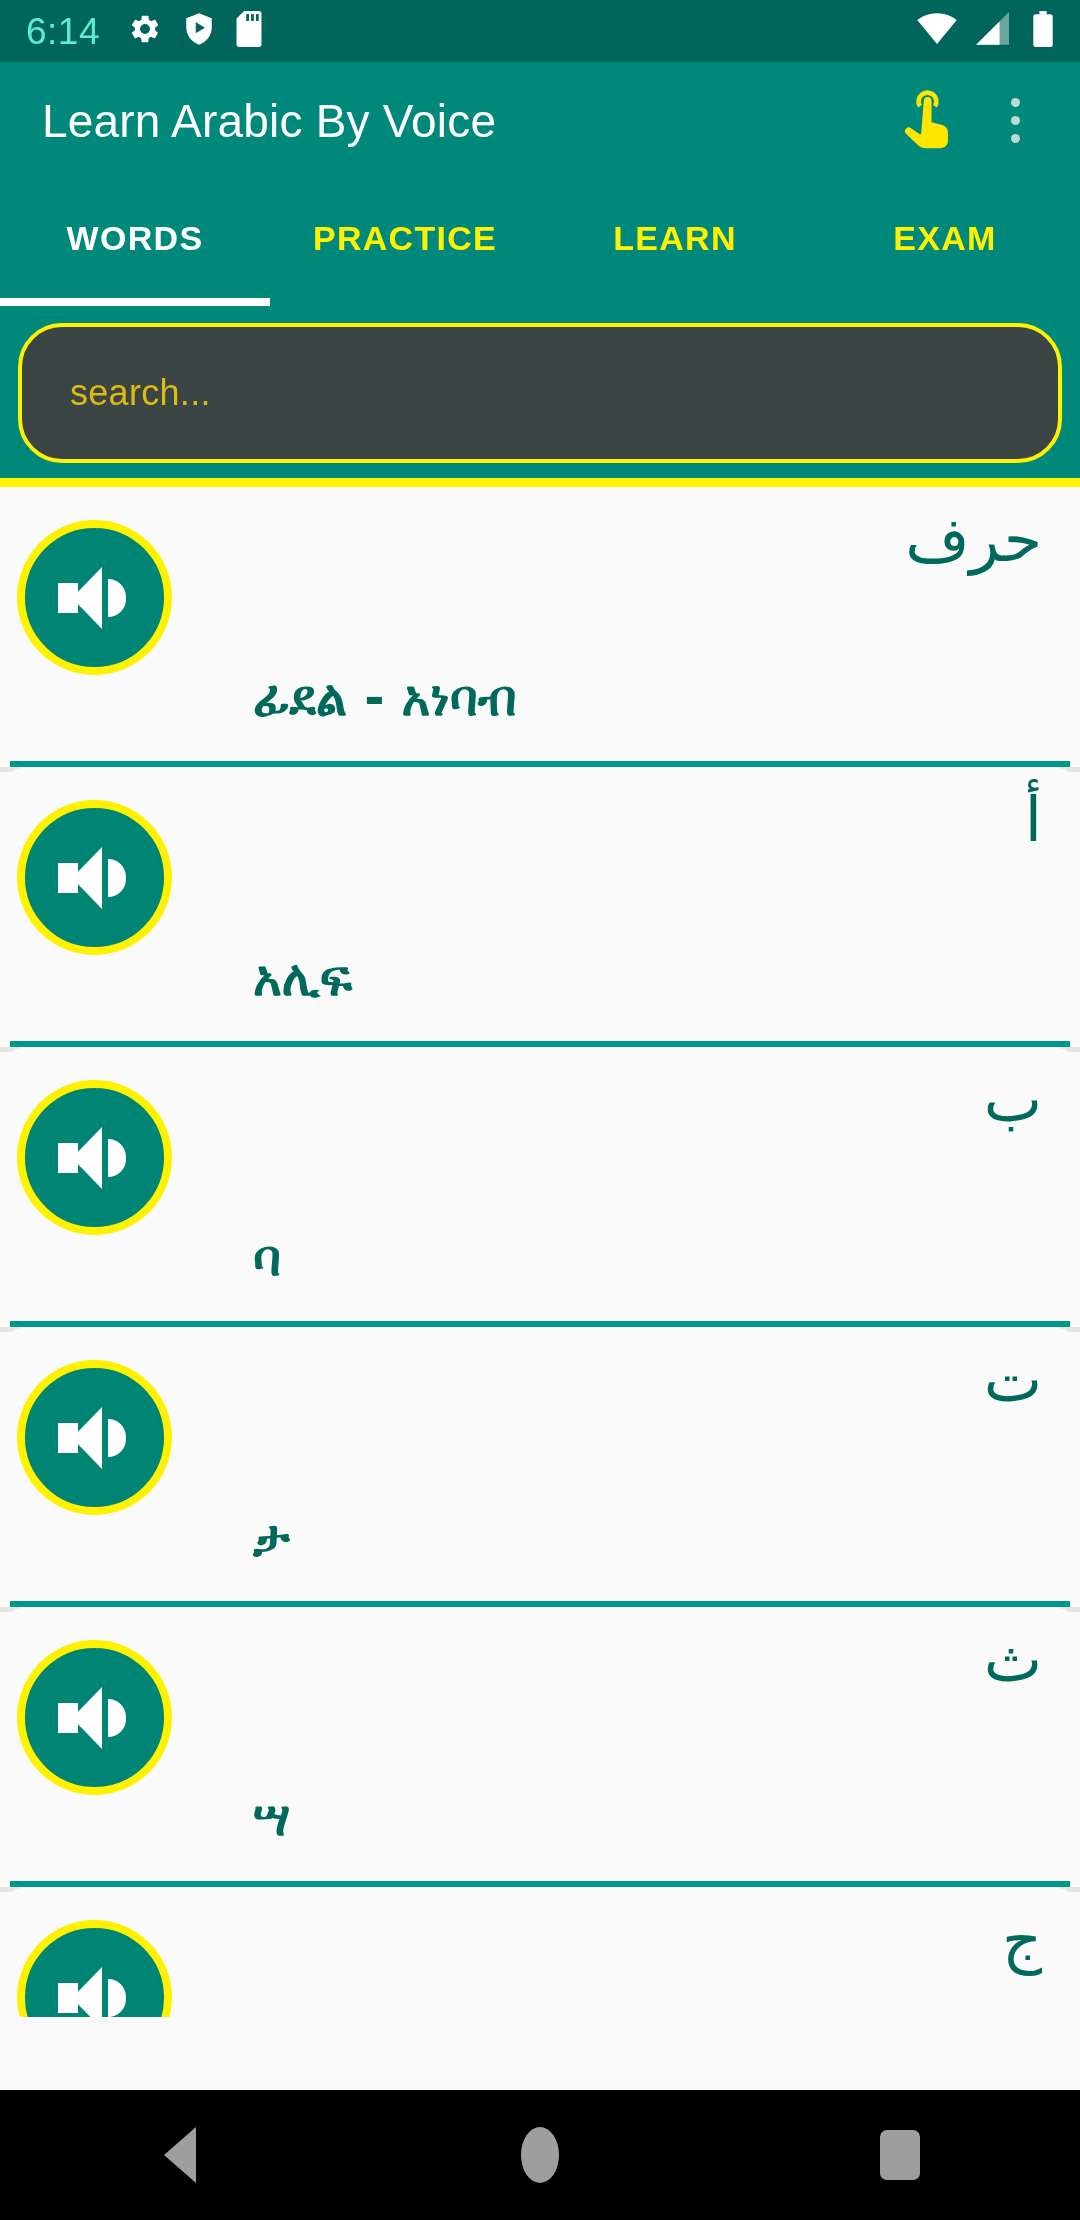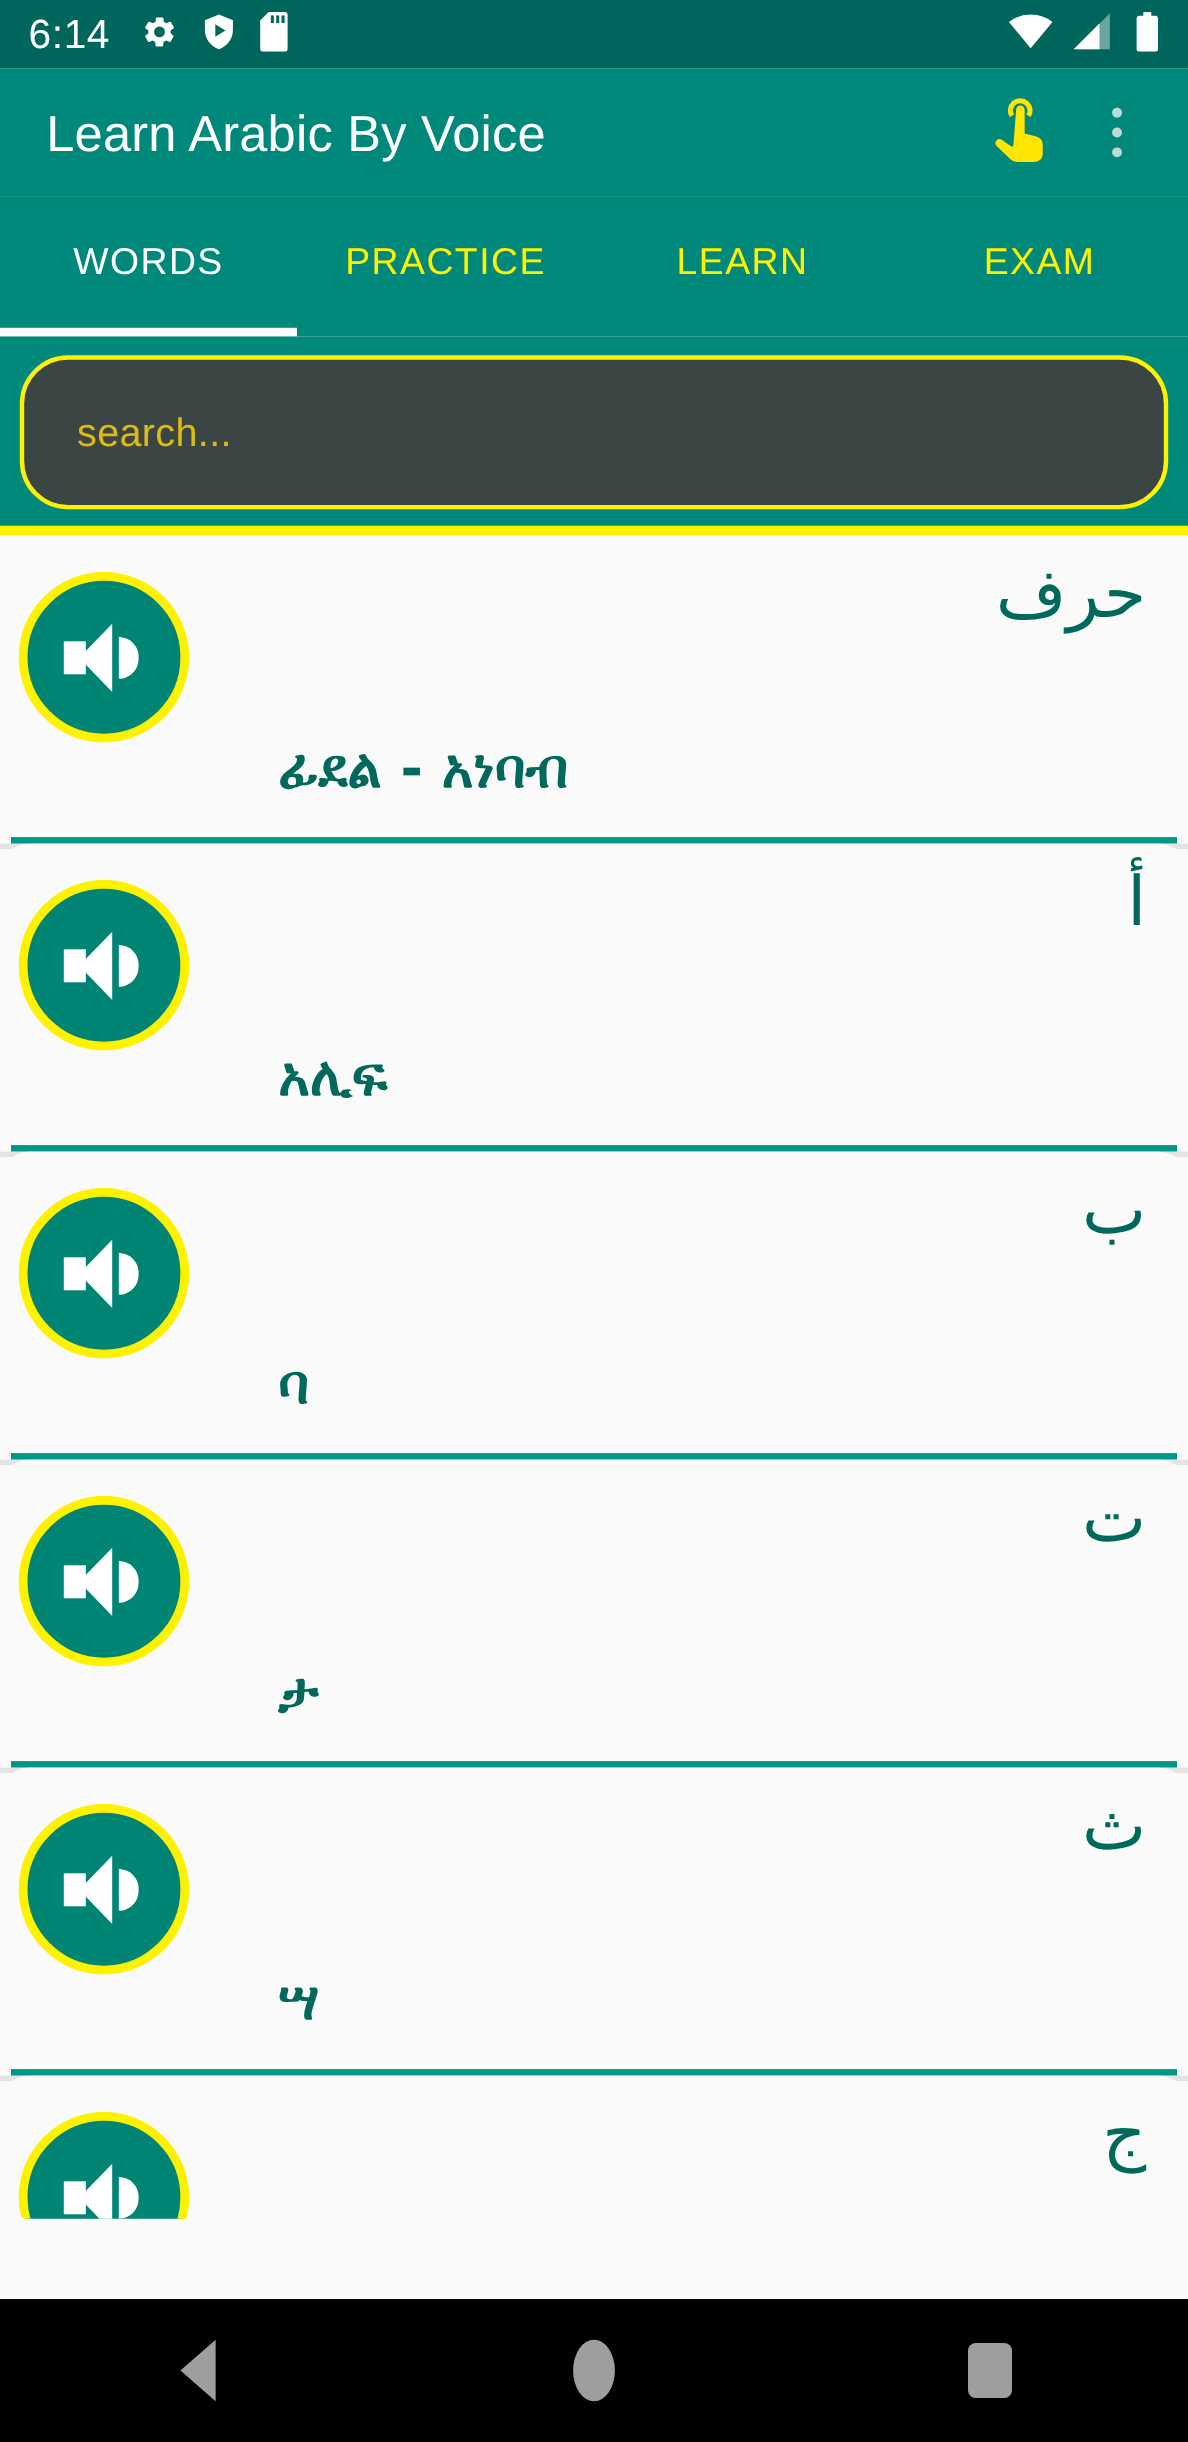--- a/index.html
+++ b/index.html
@@ -21,21 +21,21 @@
   
   .statusbar {
     height:62px; flex:0 0 62px;
     background:#00655a;
     display:flex; align-items:center;
     padding:0 26px;
     color:#ffffff;
   }
   .sb-time {
     font-size:37px; font-weight:400;
-    letter-spacing:0.5px; color:#ffffff;
+    letter-spacing:0.5px; color:#5eead4;
     line-height:1;
   }
   .sb-left-icons { display:flex; align-items:center; gap:22px; margin-left:28px; }
   .sb-spacer { flex:1; }
   .sb-right-icons { display:flex; align-items:center; gap:18px; }
   .sb-ico { display:block; }
 
   
   .appbar {
     flex:0 0 117px; height:117px;
@@ -66,21 +66,21 @@
     display:flex; align-items:stretch;
     position:relative;
   }
   .tab {
     flex:1 1 0;
     display:flex; align-items:flex-start; justify-content:center;
     padding-top:40px;
     position:relative;
   }
   .tab span {
-    font-size:34px; font-weight:400;
+    font-size:34px; font-weight:700;
     letter-spacing:1.3px;
     color:#fff200;
     white-space:nowrap;
   }
   .tab.active span { color:#ffffff; }
   .tab.active::after {
     content:""; position:absolute;
     left:0; right:0; bottom:0;
     height:8px; background:#ffffff;
   }

